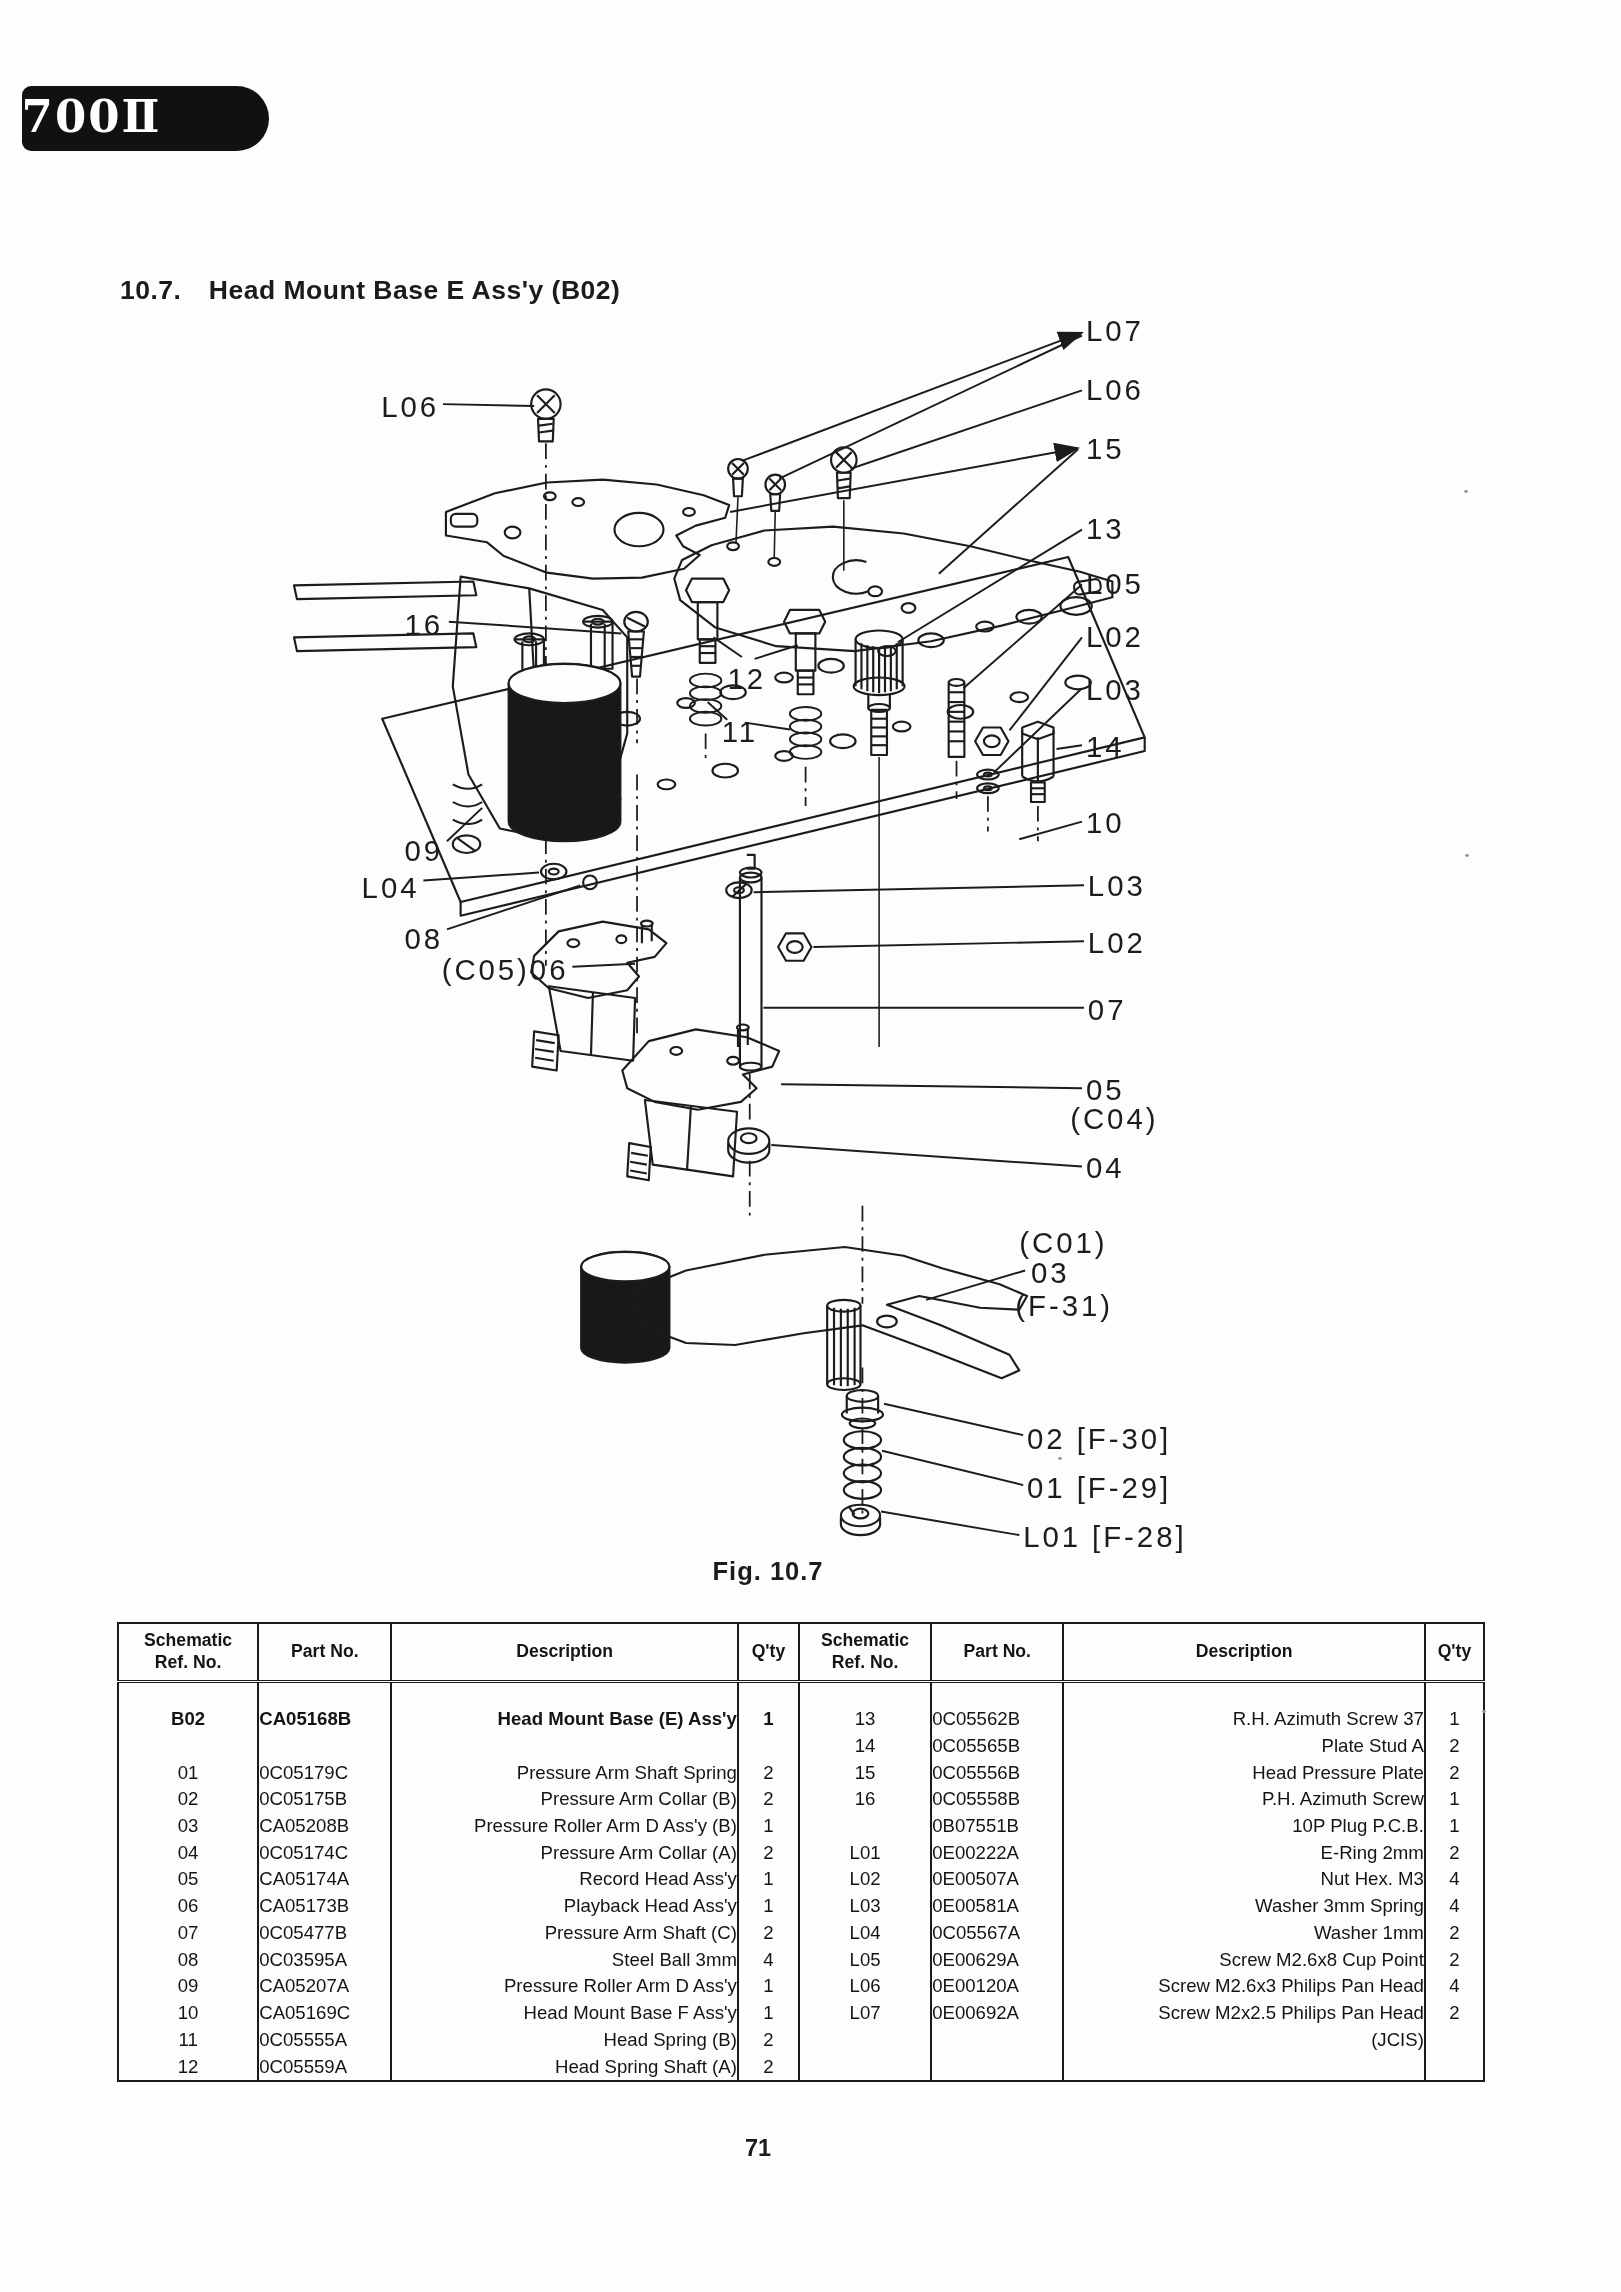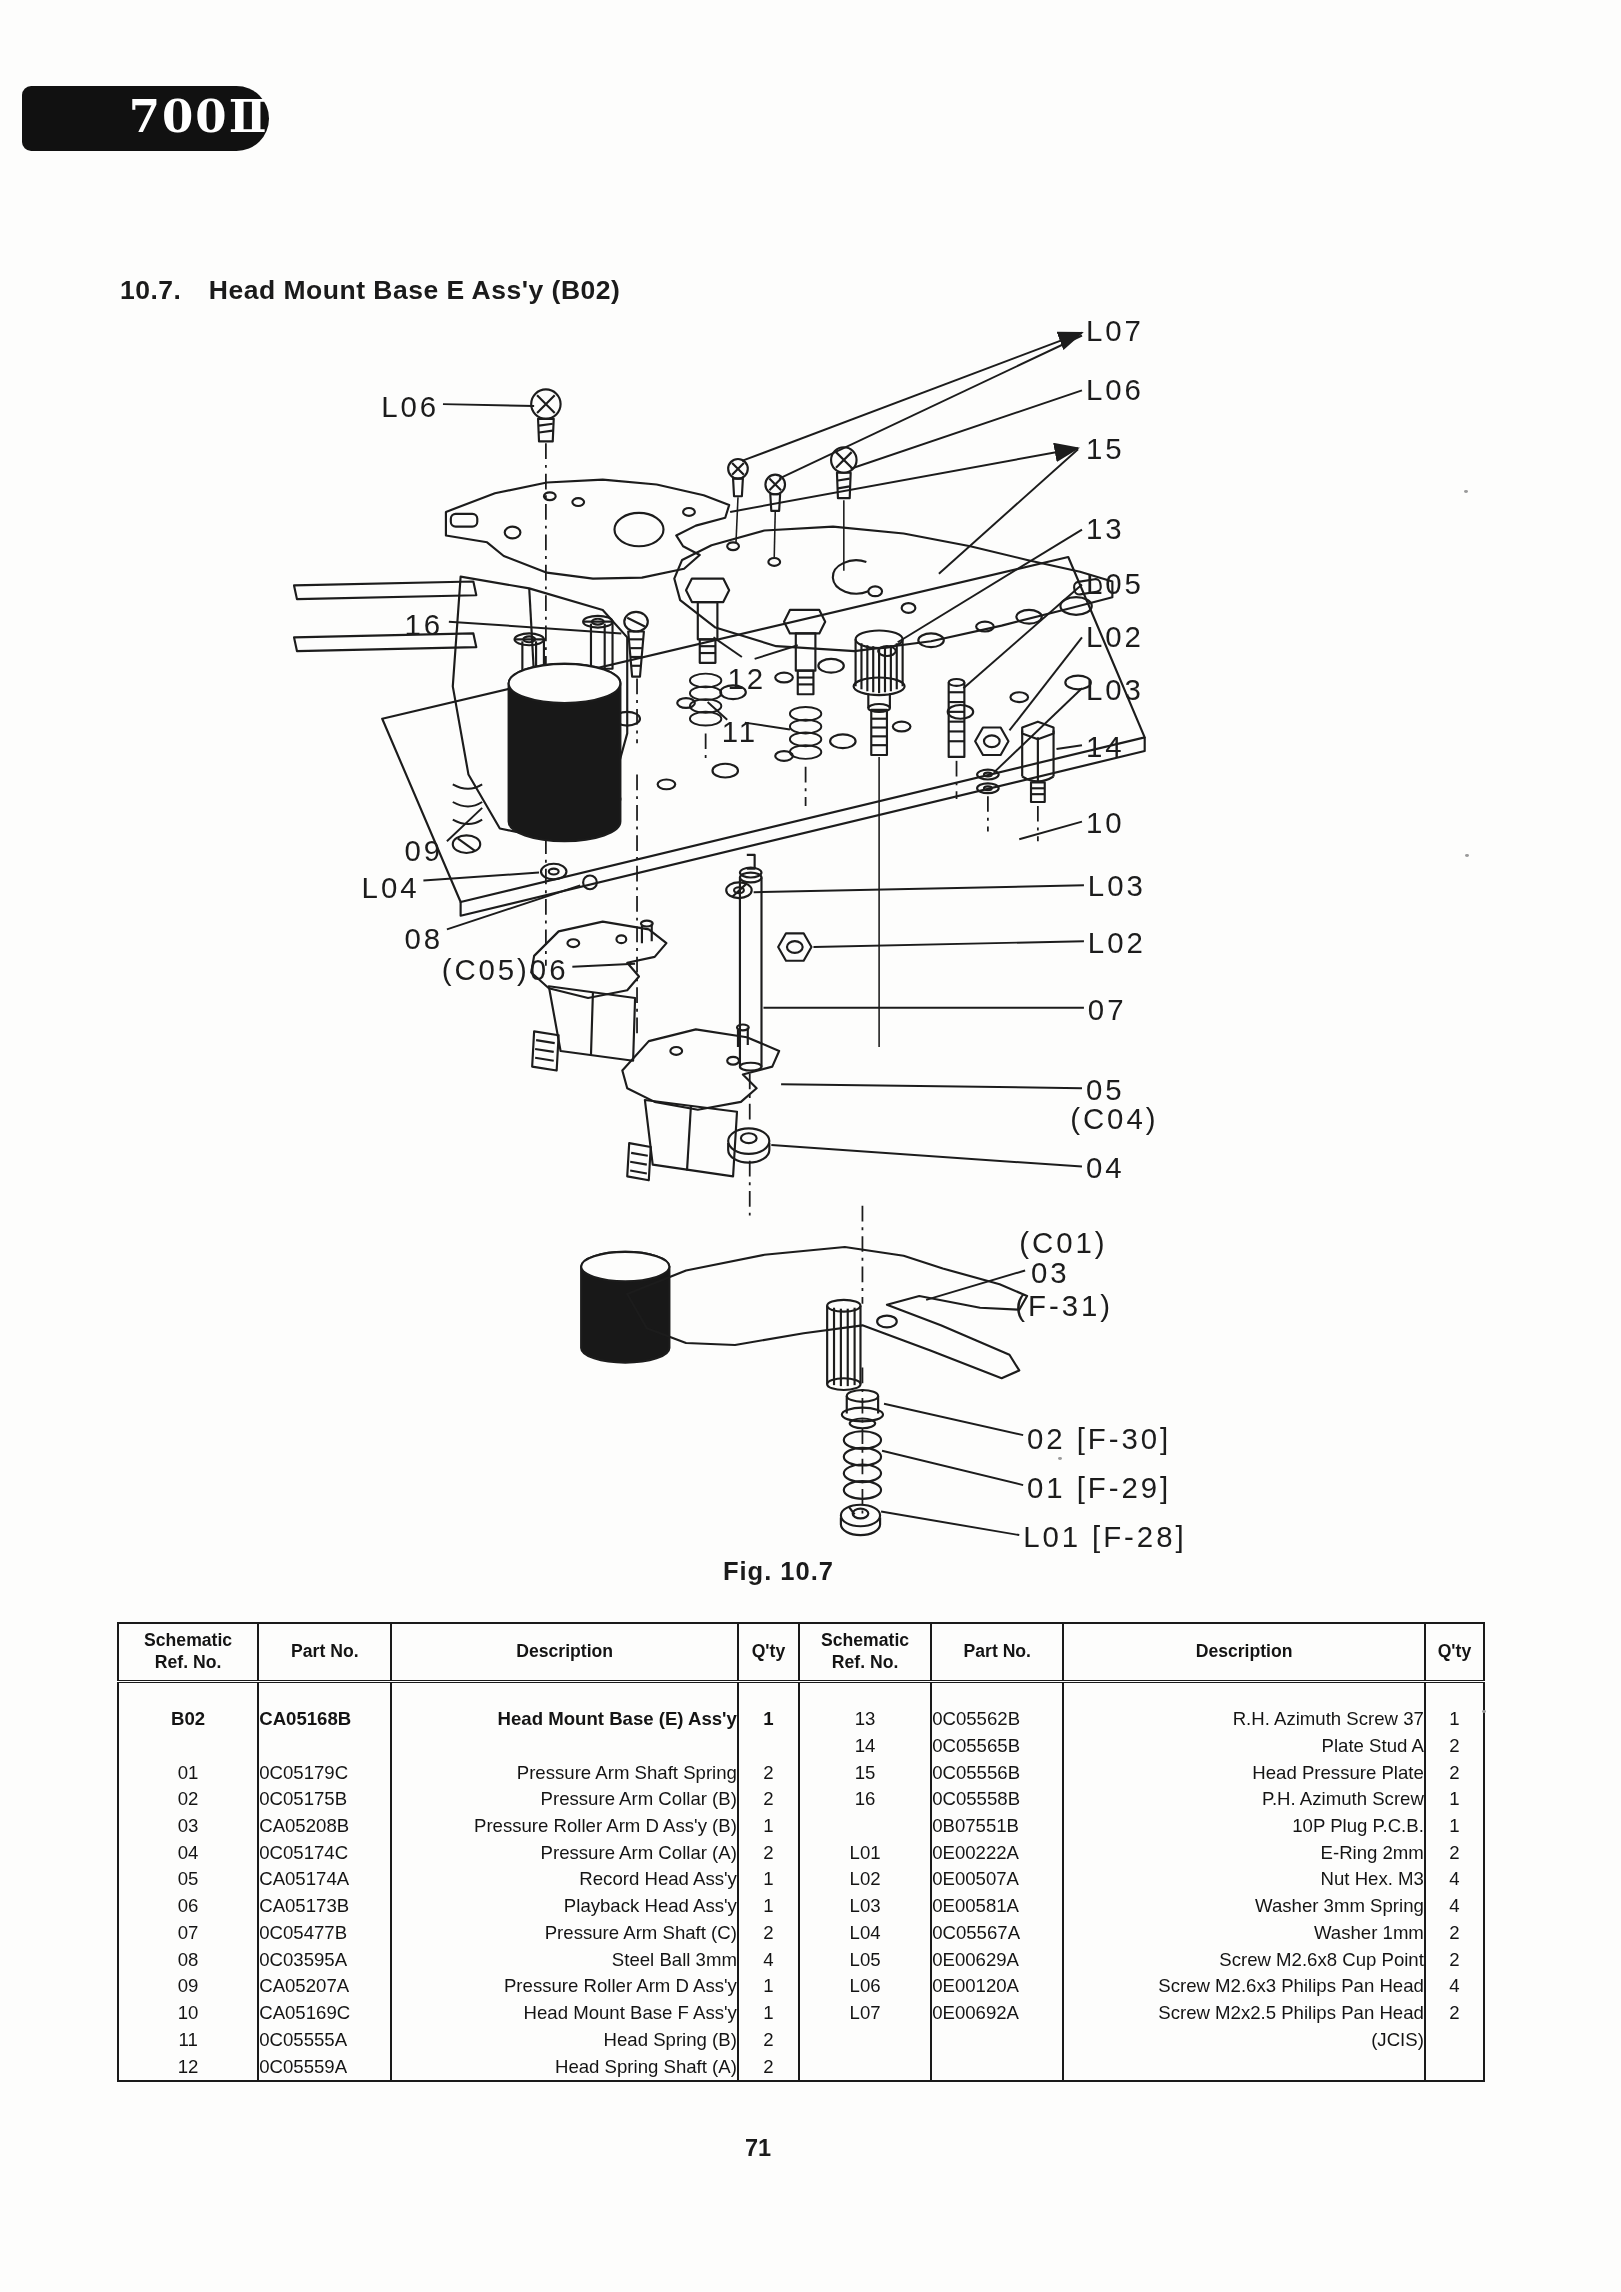--- a/index.html
+++ b/index.html
@@ -1,27 +1,27 @@
 <!DOCTYPE html>
 <html><head>
 <meta charset="utf-8">
 <style>
   html,body{margin:0;padding:0;background:#777;}
   .page{position:relative;width:1621px;height:2293px;background:#fdfdfc;overflow:hidden;
         font-family:"Liberation Sans", sans-serif;color:#1b1b1b;}
   
   .logo-badge{position:absolute;left:21.6px;top:86px;width:247px;height:65px;background:#111;
-      border-radius:9.8px 35px 35px 9.8px;display:flex;align-items:center;justify-content:flex-end;}
+      border-radius:9.8px 35px 35px 9.8px;display:flex;align-items:center;justify-content:flex-start;}
   .logo-badge span{font-family:"DejaVu Serif", serif;font-weight:bold;color:#fff;
       font-size:45px;letter-spacing:2px;padding-bottom:3.9px;}
   
   .heading{position:absolute;left:120px;top:275px;font-size:26.5px;font-weight:bold;letter-spacing:0.5px;}
   .heading .num{margin-right:27.4px;}
   
-  .fig-caption{position:absolute;left:658px;top:1557px;width:176px;text-align:right;
+  .fig-caption{position:absolute;left:680px;top:1557px;width:176px;text-align:center;
       font-size:25.5px;font-weight:bold;letter-spacing:1px;}
   
   .page-num{position:absolute;left:745px;top:2135px;width:78px;text-align:left;
       font-size:23.5px;font-weight:bold;}
   
   svg.diagram{position:absolute;left:0;top:0;width:1621px;height:2293px;}
   svg.diagram text{font-family:"Liberation Sans", sans-serif;font-size:30px;letter-spacing:3px;
       fill:#1c1c1c;}
   
   .parts-table{position:absolute;left:117px;top:1622px;width:1080px;height:460px;}

